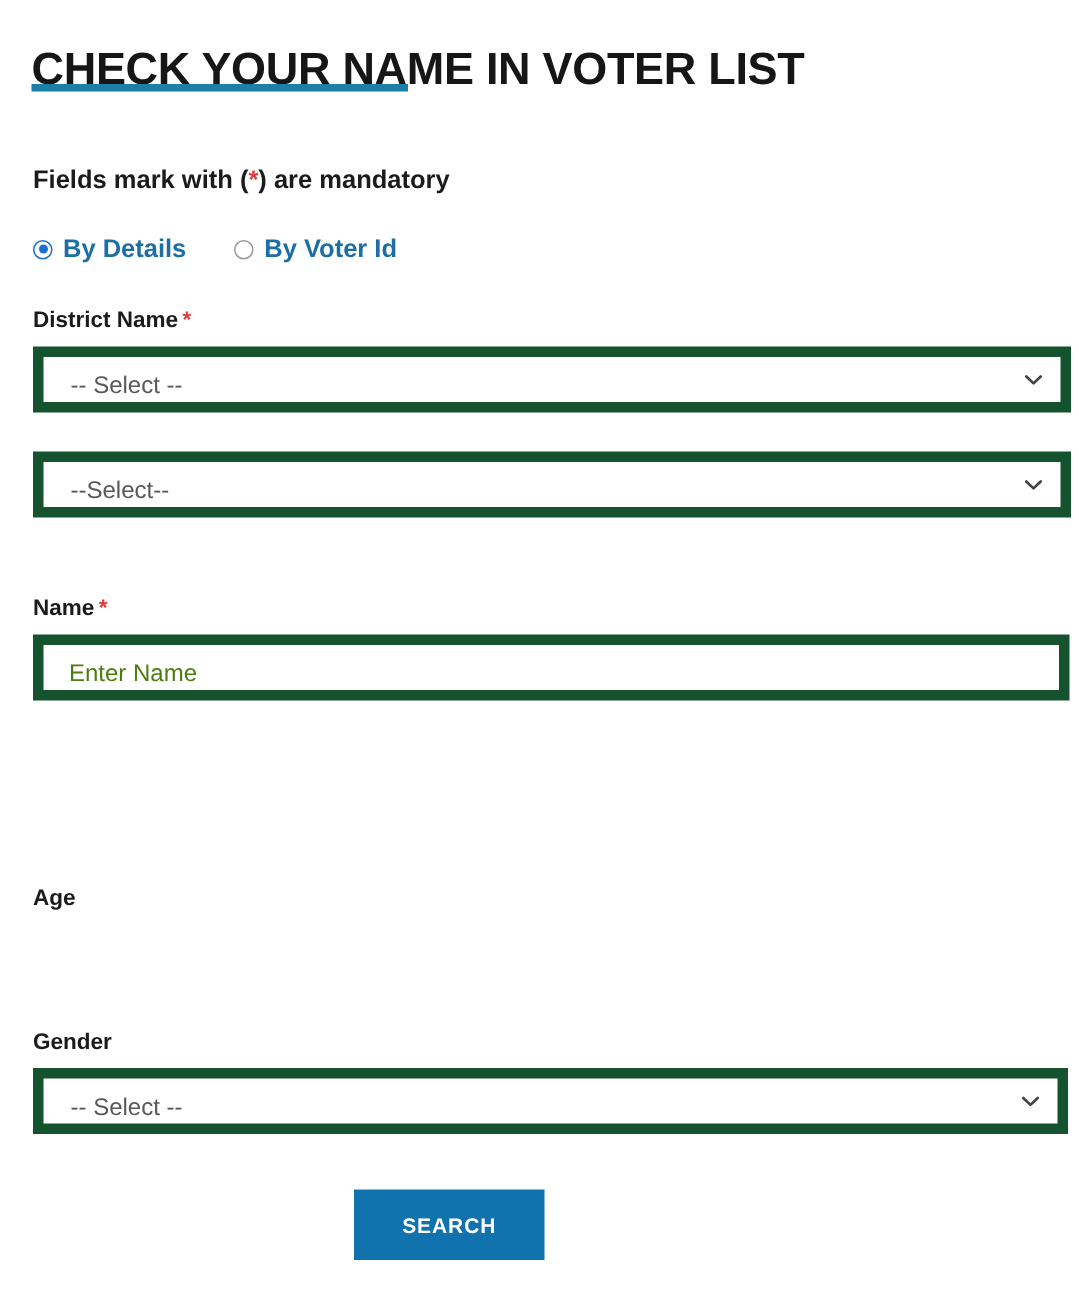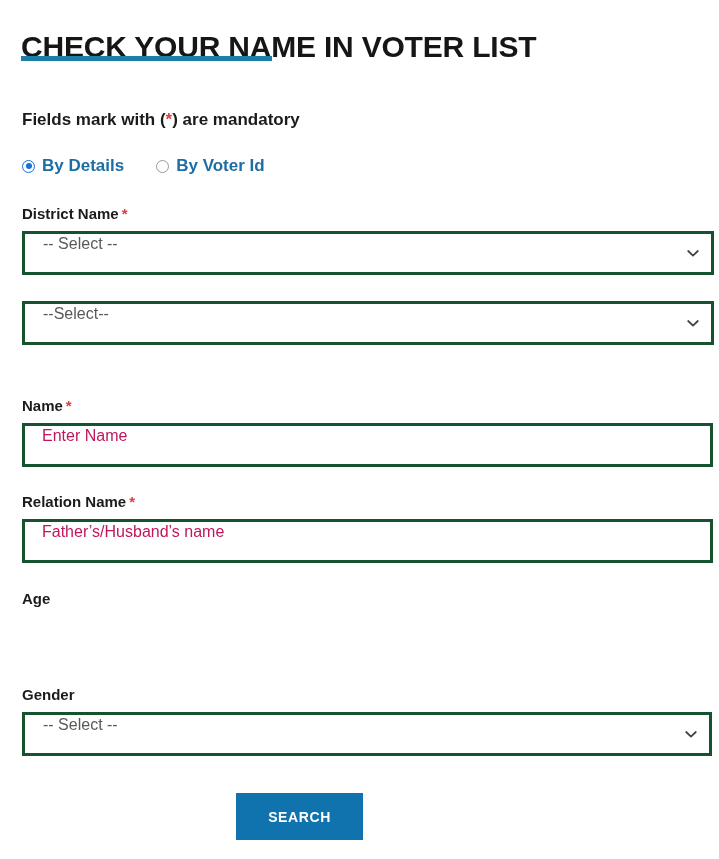--- a/index.html
+++ b/index.html
@@ -127,37 +127,37 @@
   }
   .field-label .req {
     color: #e03c3c;
     font-weight: 700;
     margin-left: 3px;
   }
 
   .control {
     box-sizing: border-box;
     height: 44px;
-    border: 3px solid #14532d;
-    background: #ffffff;
-    display: flex;
-    align-items: flex-start;
+    border: 7px solid #14532d;
+    background: #ffffff;
+    display: flex;
+    align-items: flex-end;
     position: relative;
   }
   .control .value {
     font-size: 16px;
     line-height: 20px;
     color: #595959;
     padding-left: 18px;
     white-space: nowrap;
   }
   .control .placeholder {
     font-size: 16px;
     line-height: 20px;
-    color: #be185d;
+    color: #4d7c0f;
     padding-left: 17px;
     white-space: nowrap;
   }
   .chevron {
     position: absolute;
     right: 10px;
     top: 50%;
     transform: translateY(-50%);
     width: 16px;
     height: 16px;
@@ -249,26 +249,20 @@
     </div>
   </div>
 
   <div class="field" id="field-name">
     <div class="field-label"><span>Name</span><span class="req">*</span></div>
     <div class="control">
       <span class="placeholder">Enter Name</span>
     </div>
   </div>
 
-  <div class="field" id="field-relation">
-    <div class="field-label"><span>Relation Name</span><span class="req">*</span></div>
-    <div class="control">
-      <span class="placeholder">Father’s/Husband’s name</span>
-    </div>
-  </div>
 
   <div class="field" id="field-age">
     <div class="field-label"><span>Age</span></div>
   </div>
 
   <div class="field" id="field-gender">
     <div class="field-label"><span>Gender</span></div>
     <div class="control">
       <span class="value">-- Select --</span>
       <span class="chevron">

